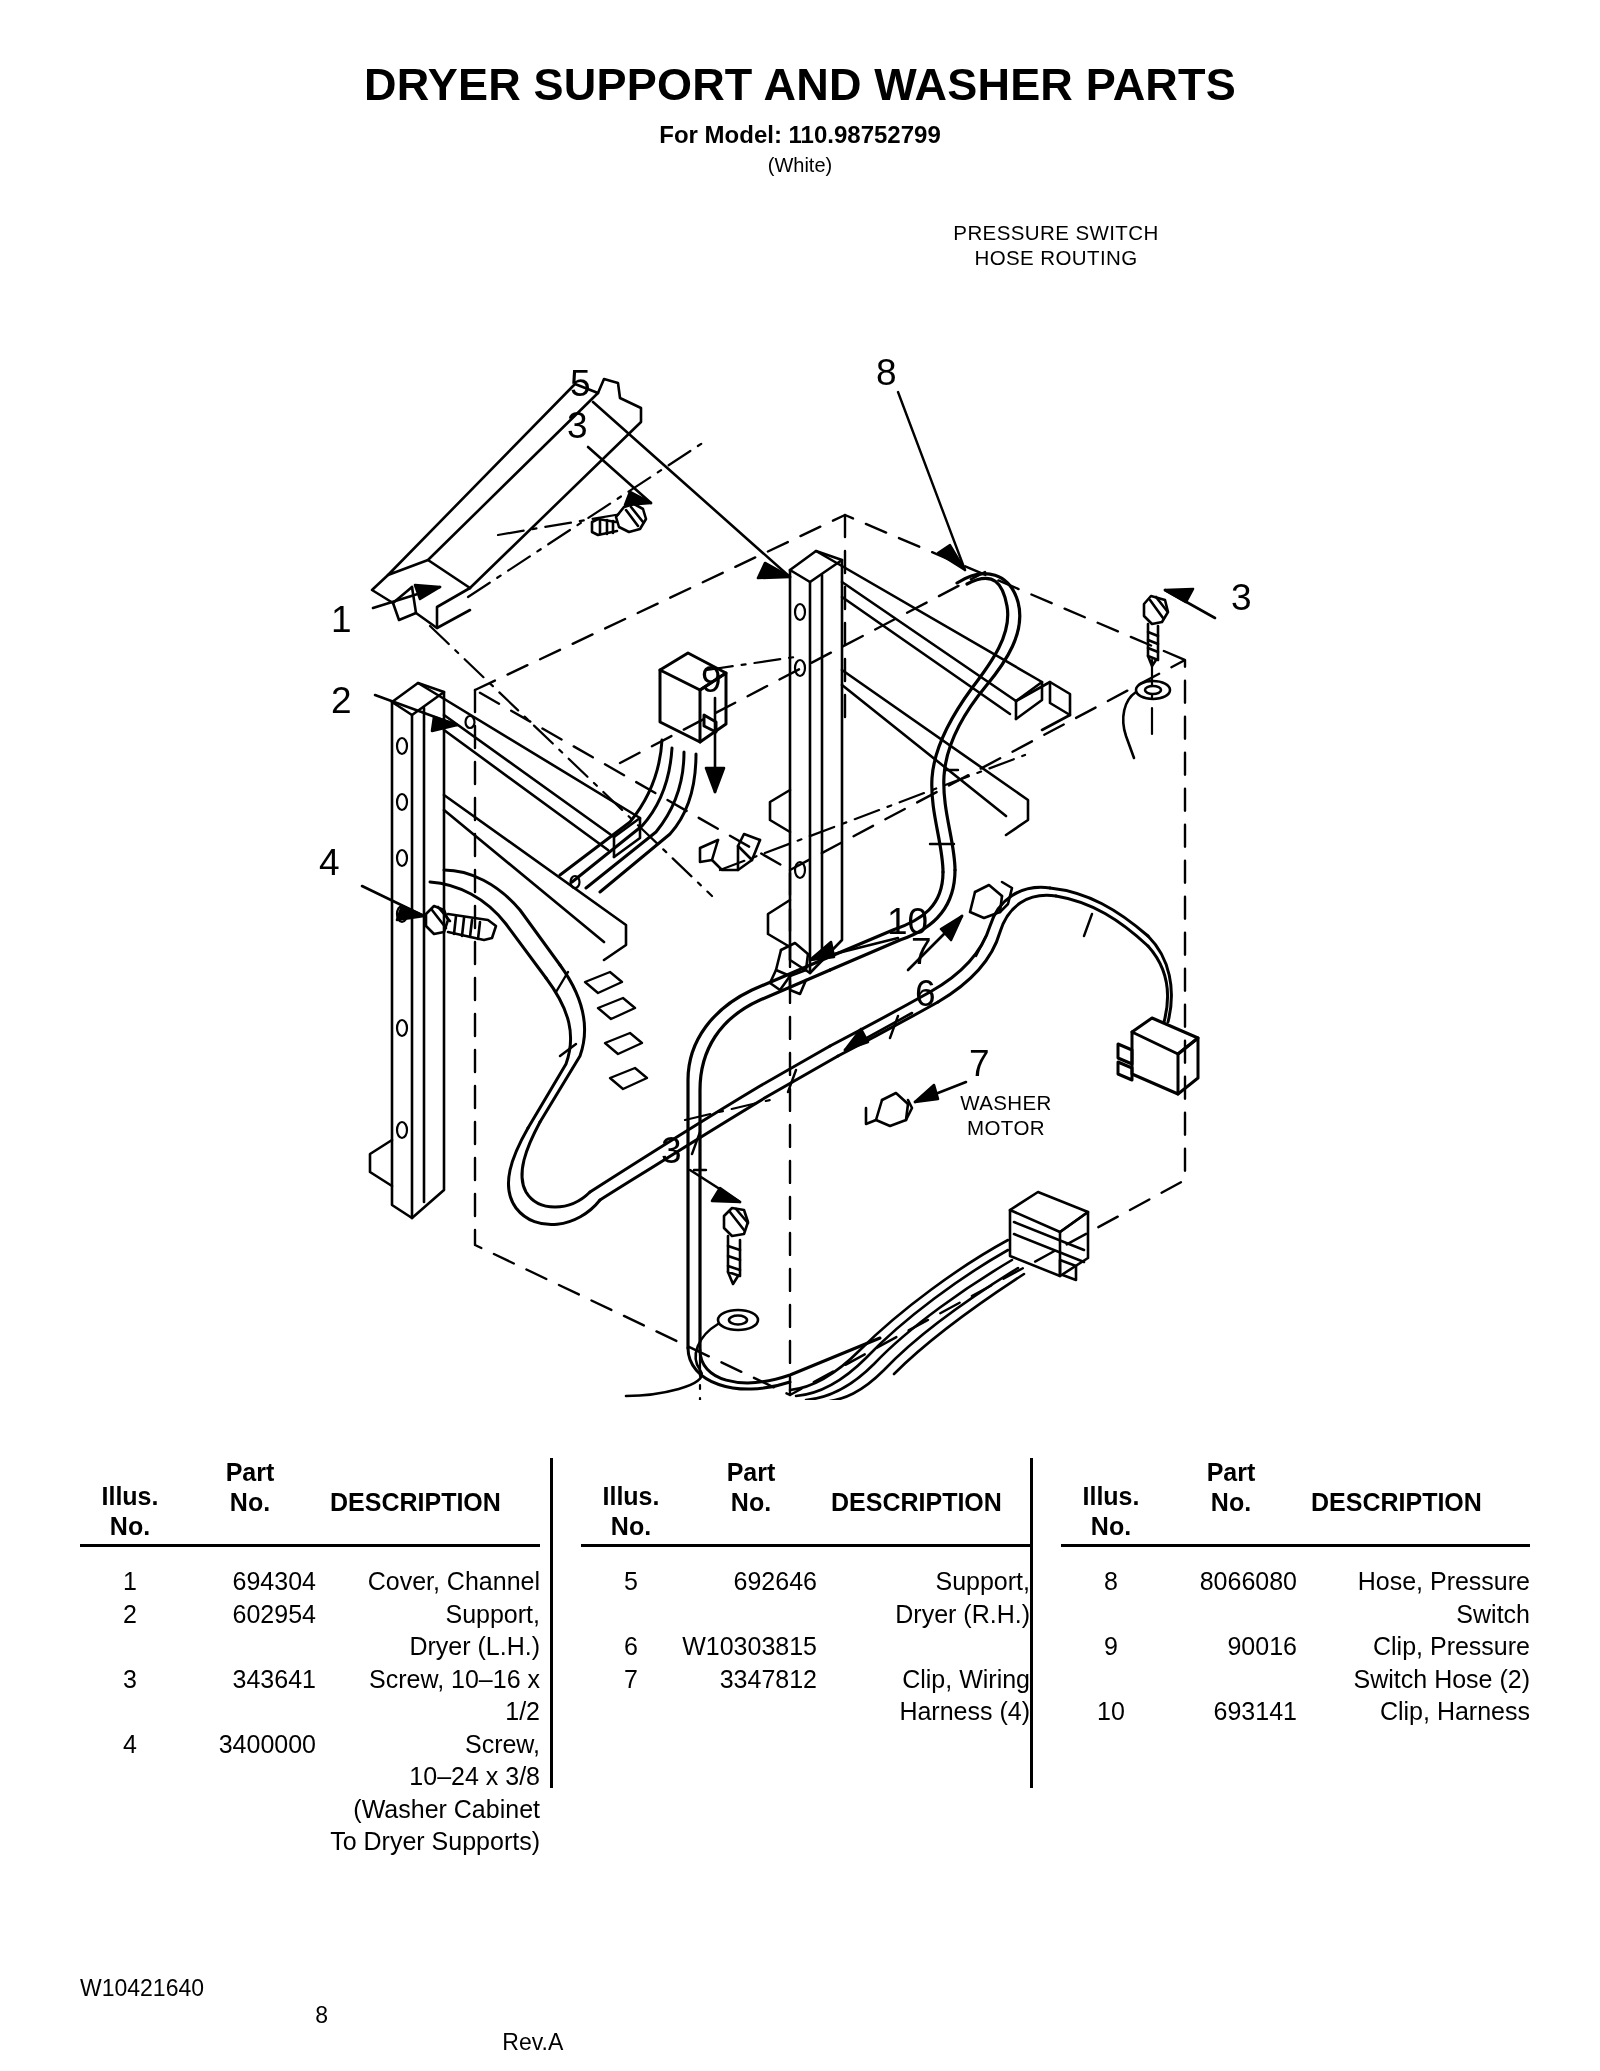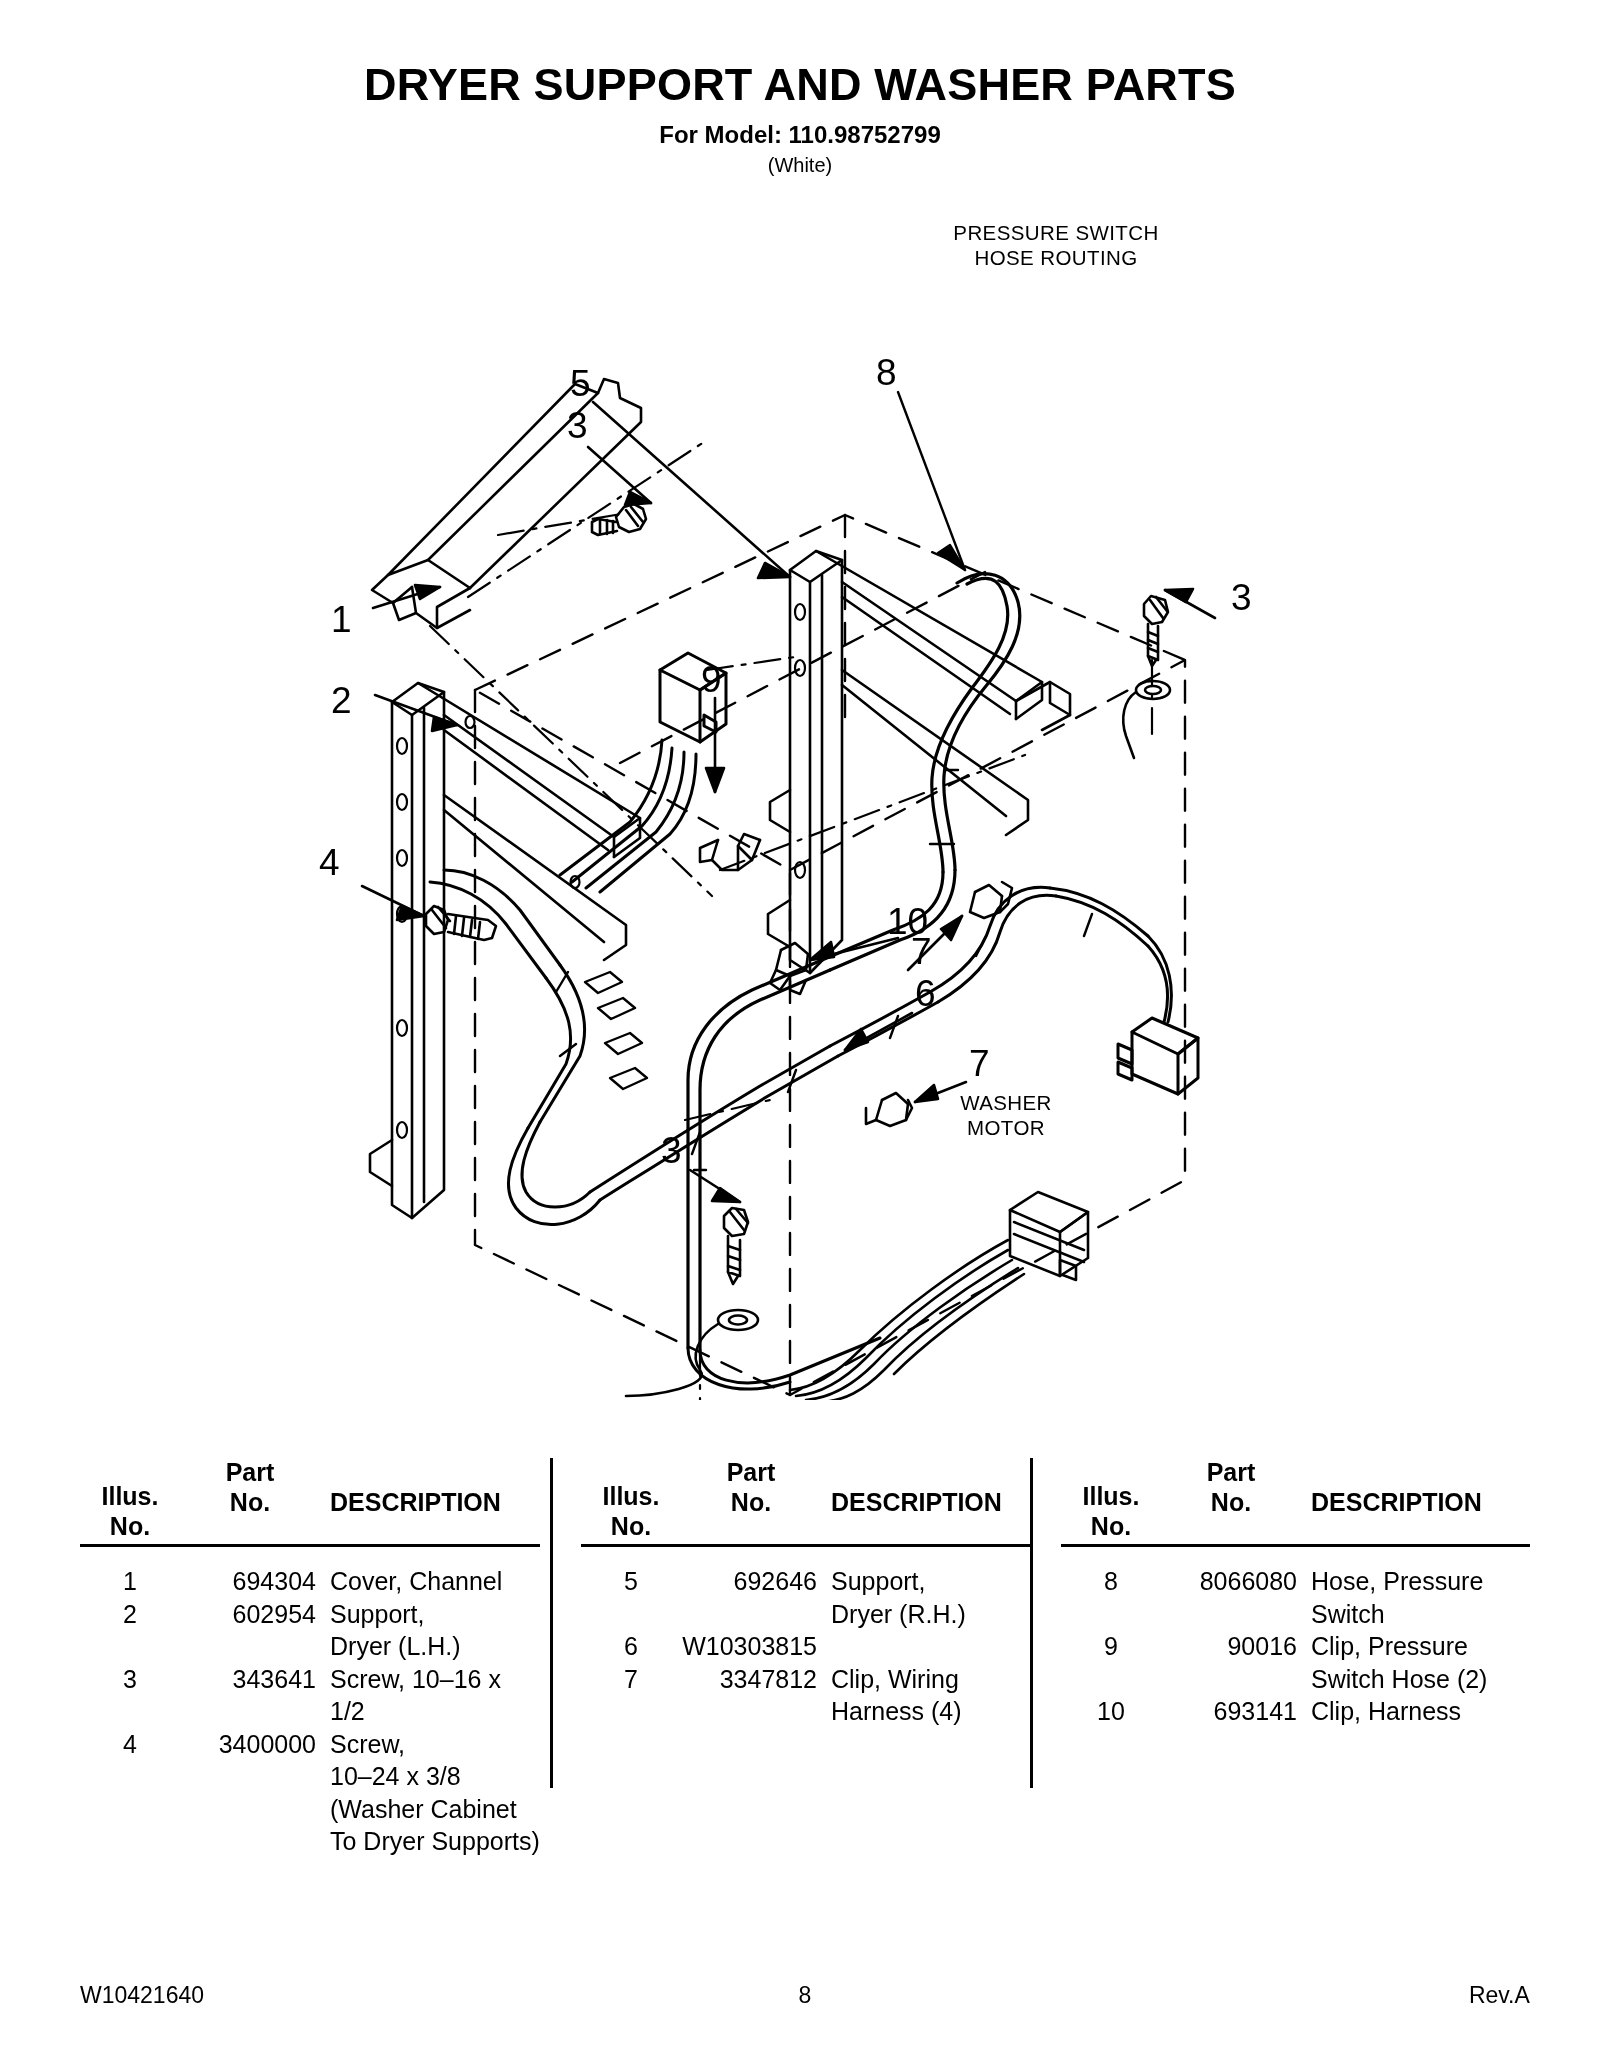--- a/index.html
+++ b/index.html
@@ -103,32 +103,32 @@
     width: 100%;
   }
   .prow {
     display: grid;
     grid-template-columns: 100px 140px 1fr;
     font-size: 25px;
     line-height: 1.30;
   }
   .prow .r-illus { text-align: center; }
   .prow .r-part  { text-align: right; padding-right: 4px; }
-  .prow .r-desc  { text-align: left; padding-left: 10px; white-space: pre-line; }
+  .prow .r-desc  { text-align: right; padding-left: 10px; white-space: pre-line; }
 
   
   .footer {
     position: absolute;
     left: 80px;
     top: 1975px;
     width: 1450px;
     height: 40px;
     display: flex;
-    flex-direction: row;
-    align-items: center;
+    flex-direction: column;
+    align-items: flex-start;
     font-size: 23px;
   }
   .footer .f-left   { width: 33.33%; text-align: left; }
   .footer .f-center { width: 33.33%; text-align: center; }
   .footer .f-right  { width: 33.33%; text-align: right; }
 </style>
 </head>
 <body>
 
 <div class="header">

